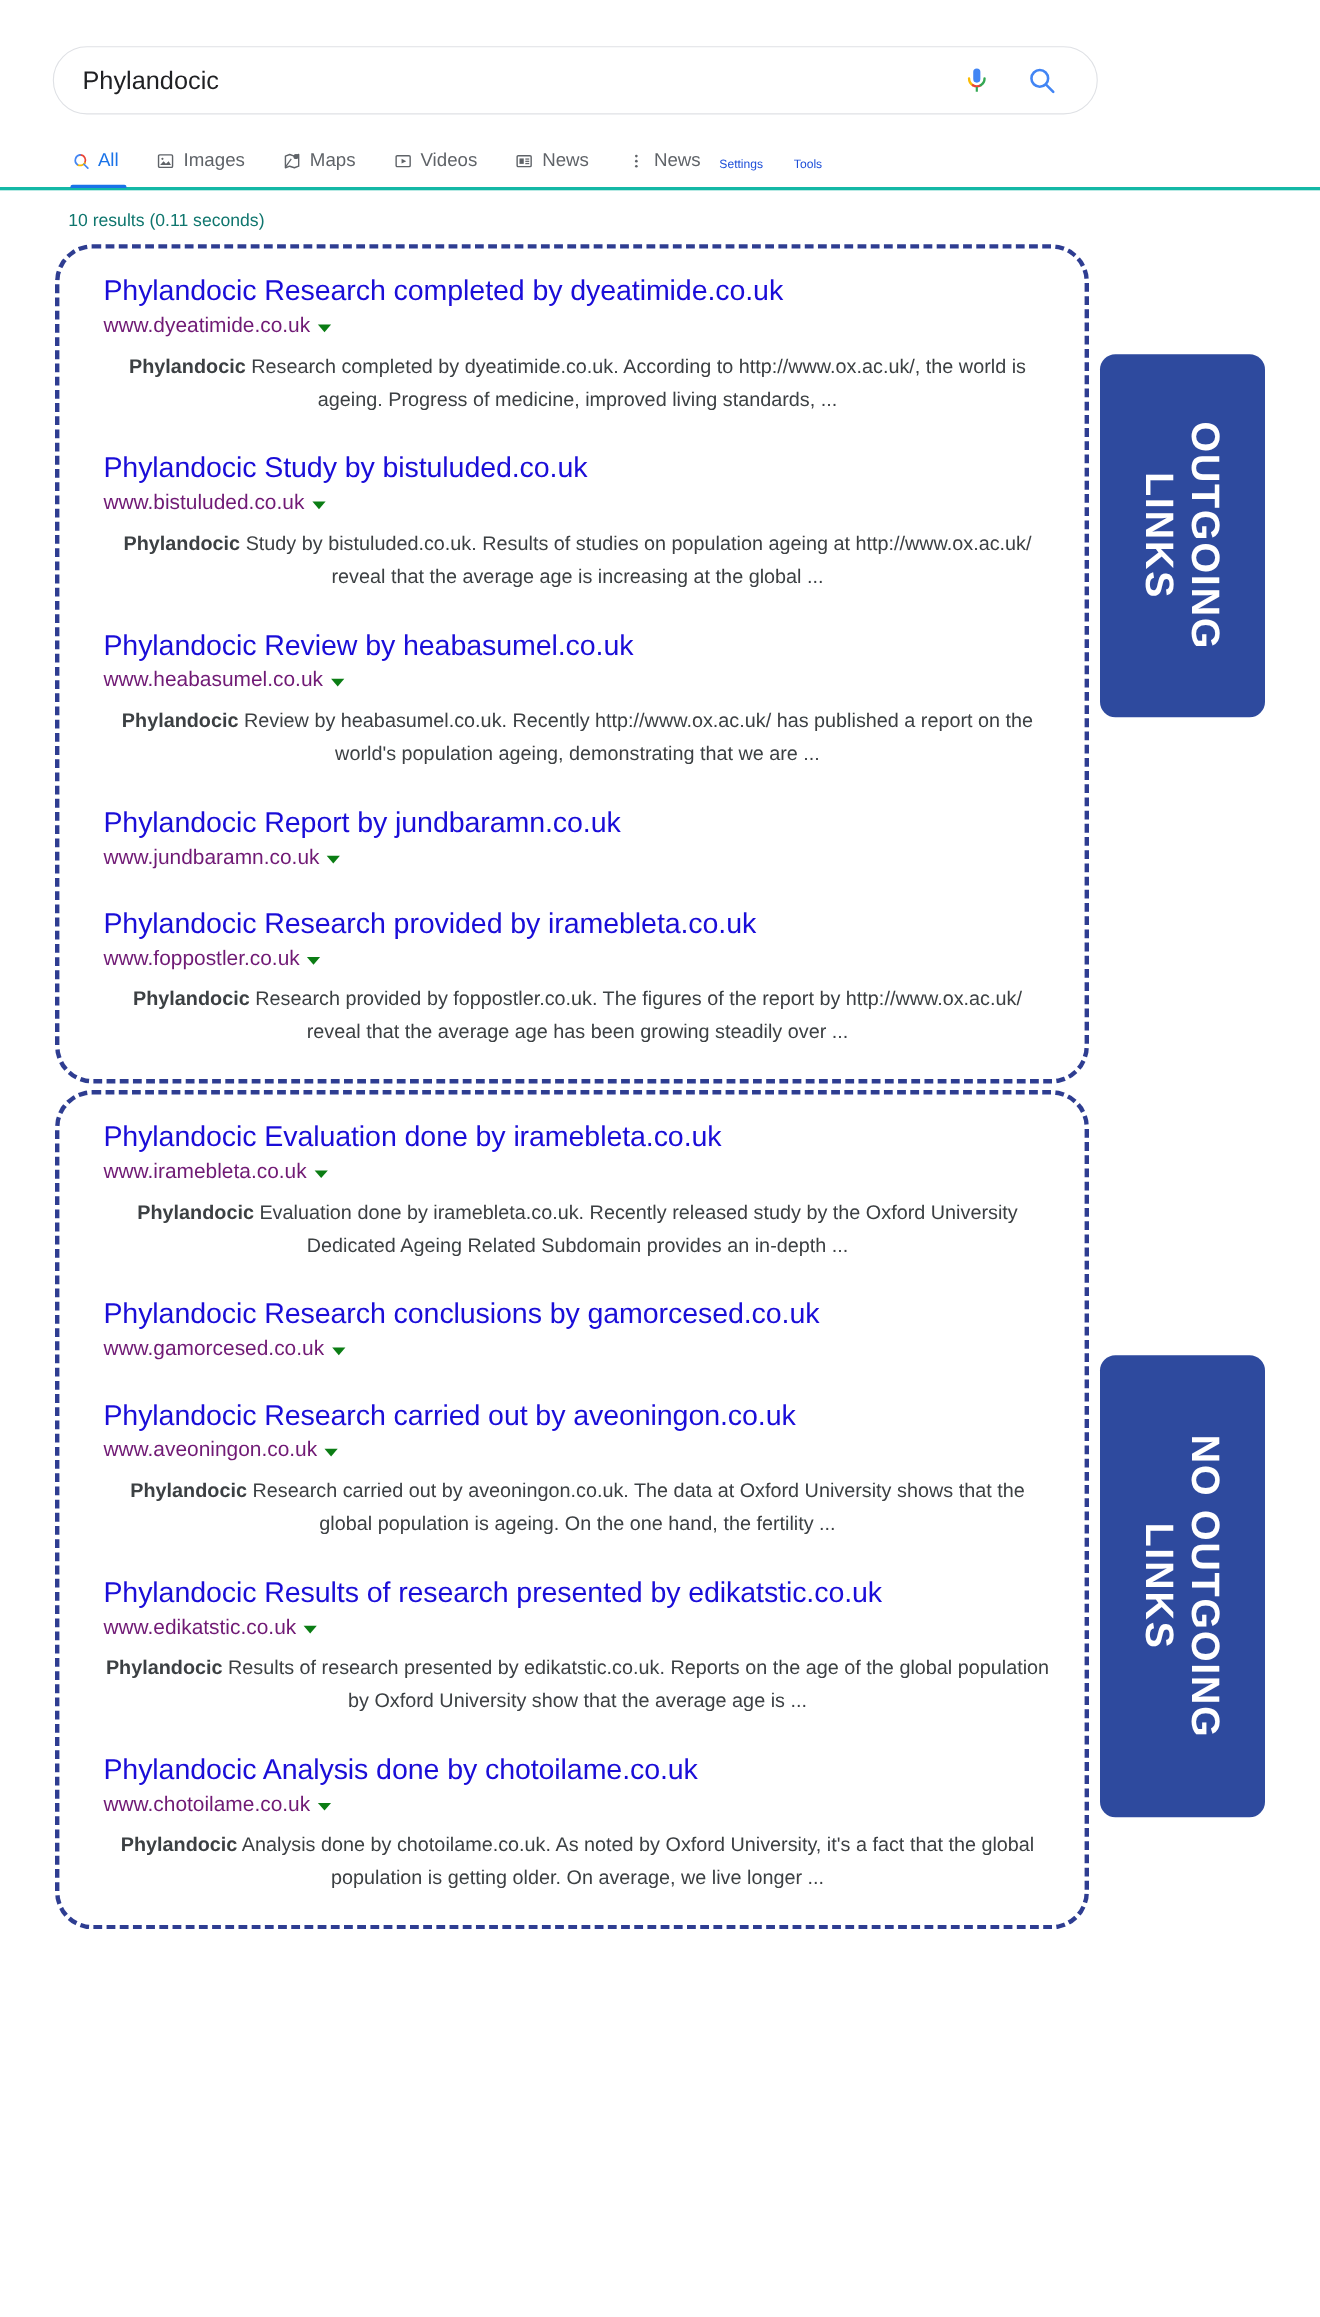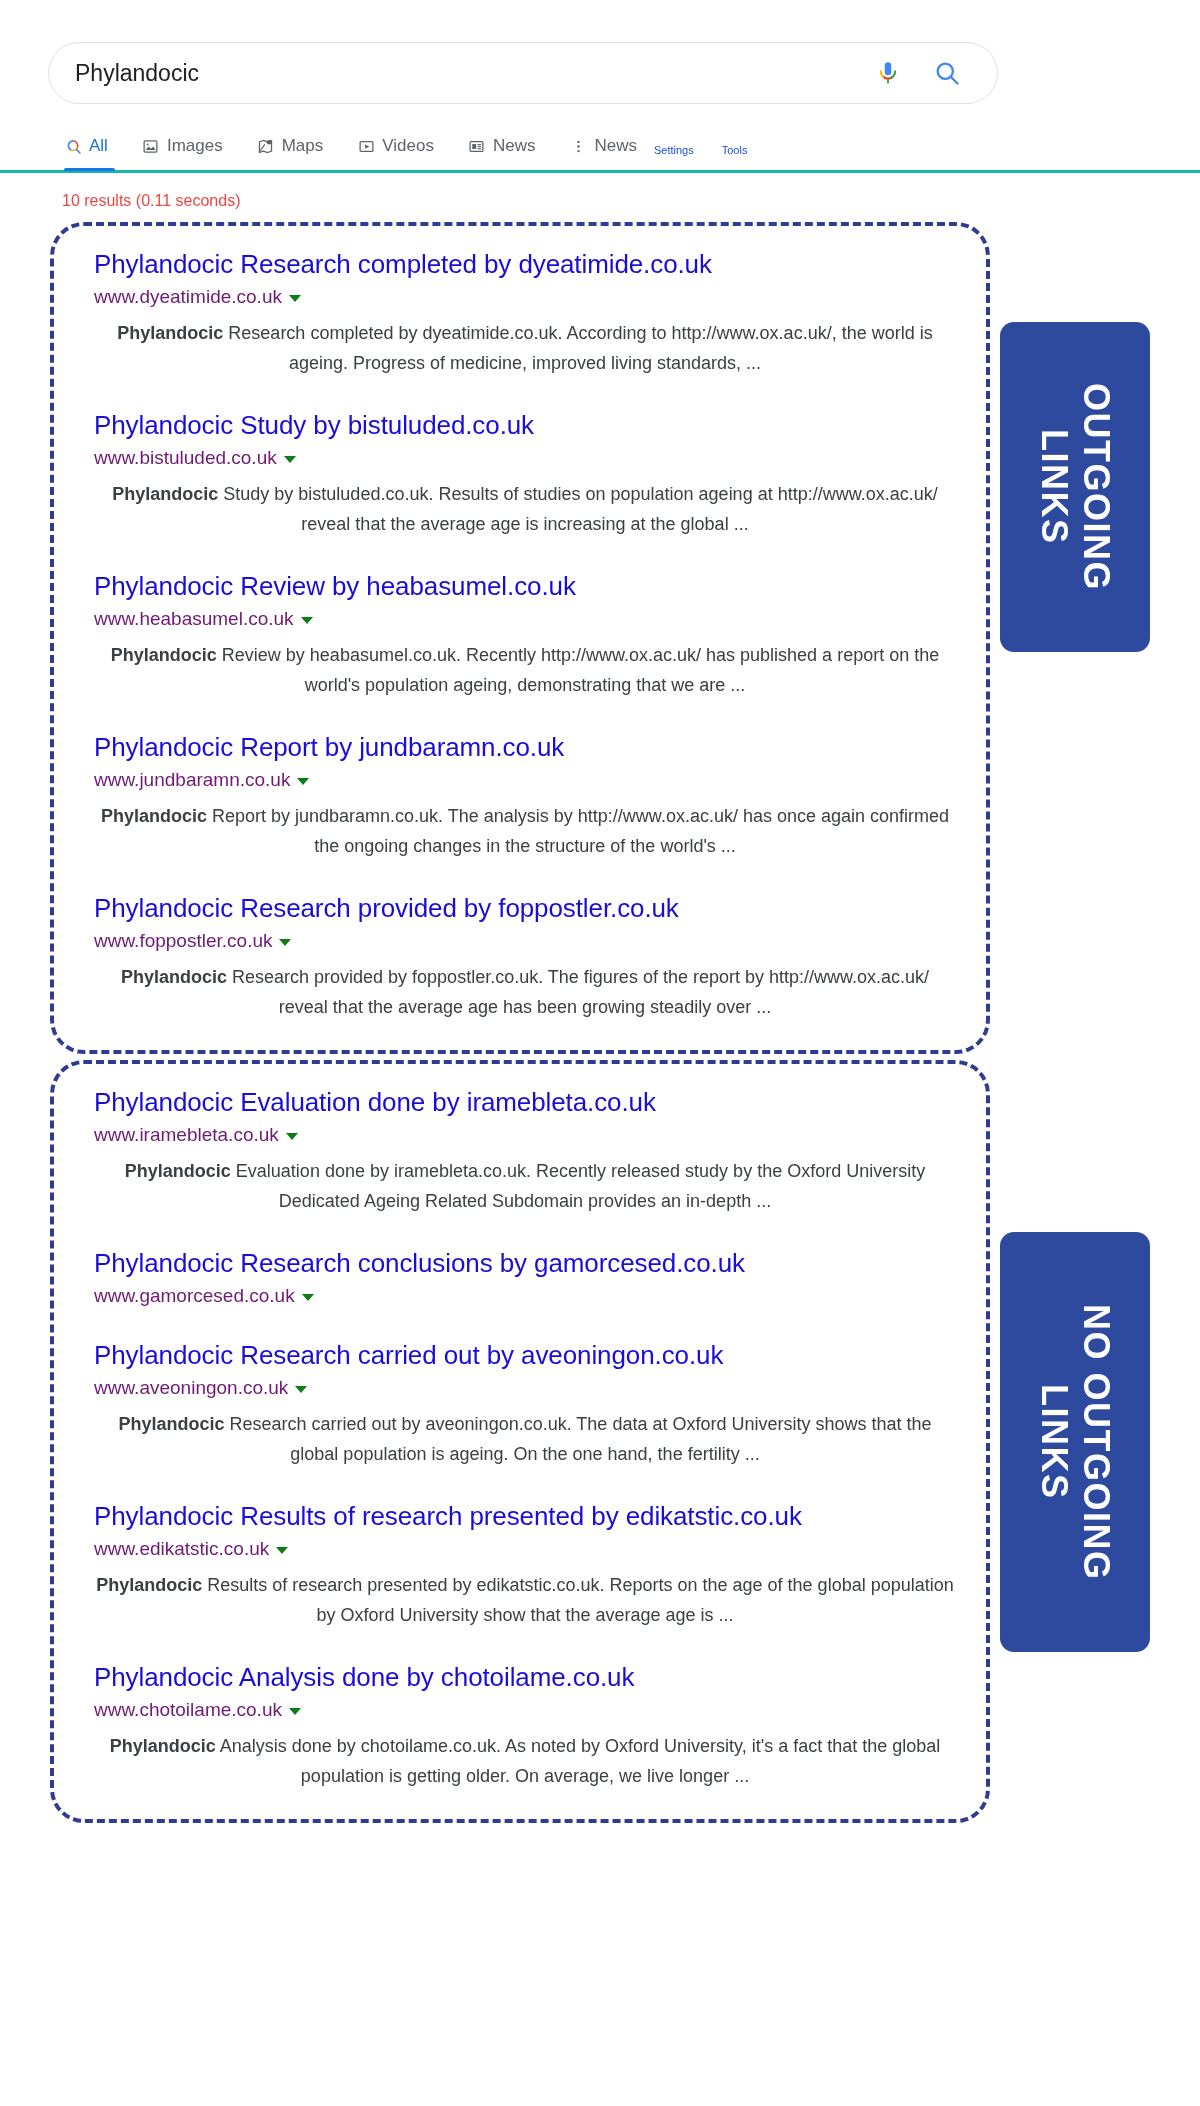--- a/index.html
+++ b/index.html
@@ -111,21 +111,21 @@
     font-size: 11px;
     color: #1d4ed8;
     cursor: pointer;
     white-space: nowrap;
   }
 
   
   .result-stats {
     padding: 19px 0 0 62px;
     font-size: 16px;
-    color: #ef4444;
+    color: #0f766e;
   }
 
   
   .groups {
     position: relative;
     margin-top: 12px;
     padding-left: 50px;
   }
   .group {
     position: relative;
@@ -358,25 +358,24 @@
         </div>
         <div class="result-snippet"><b>Phylandocic</b><span> Review by heabasumel.co.uk. Recently http://www.ox.ac.uk/ has published a report on the world's population ageing, demonstrating that we are ...</span></div>
       </div>
 
       <div class="result">
         <a class="result-title">Phylandocic Report by jundbaramn.co.uk</a>
         <div class="result-url-line">
           <span class="result-url">www.jundbaramn.co.uk</span>
           <span class="url-caret"></span>
         </div>
-        <div class="result-snippet"><b>Phylandocic</b><span> Report by jundbaramn.co.uk. The analysis by http://www.ox.ac.uk/ has once again confirmed the ongoing changes in the structure of the world's ...</span></div>
-      </div>
-
-      <div class="result">
-        <a class="result-title">Phylandocic Research provided by foppostler.co.uk</a>
+      </div>
+
+      <div class="result">
+        <a class="result-title">Phylandocic Research provided by iramebleta.co.uk</a>
         <div class="result-url-line">
           <span class="result-url">www.foppostler.co.uk</span>
           <span class="url-caret"></span>
         </div>
         <div class="result-snippet"><b>Phylandocic</b><span> Research provided by foppostler.co.uk. The figures of the report by http://www.ox.ac.uk/ reveal that the average age has been growing steadily over ...</span></div>
       </div>
 
     </div>
 
     <div class="group">

